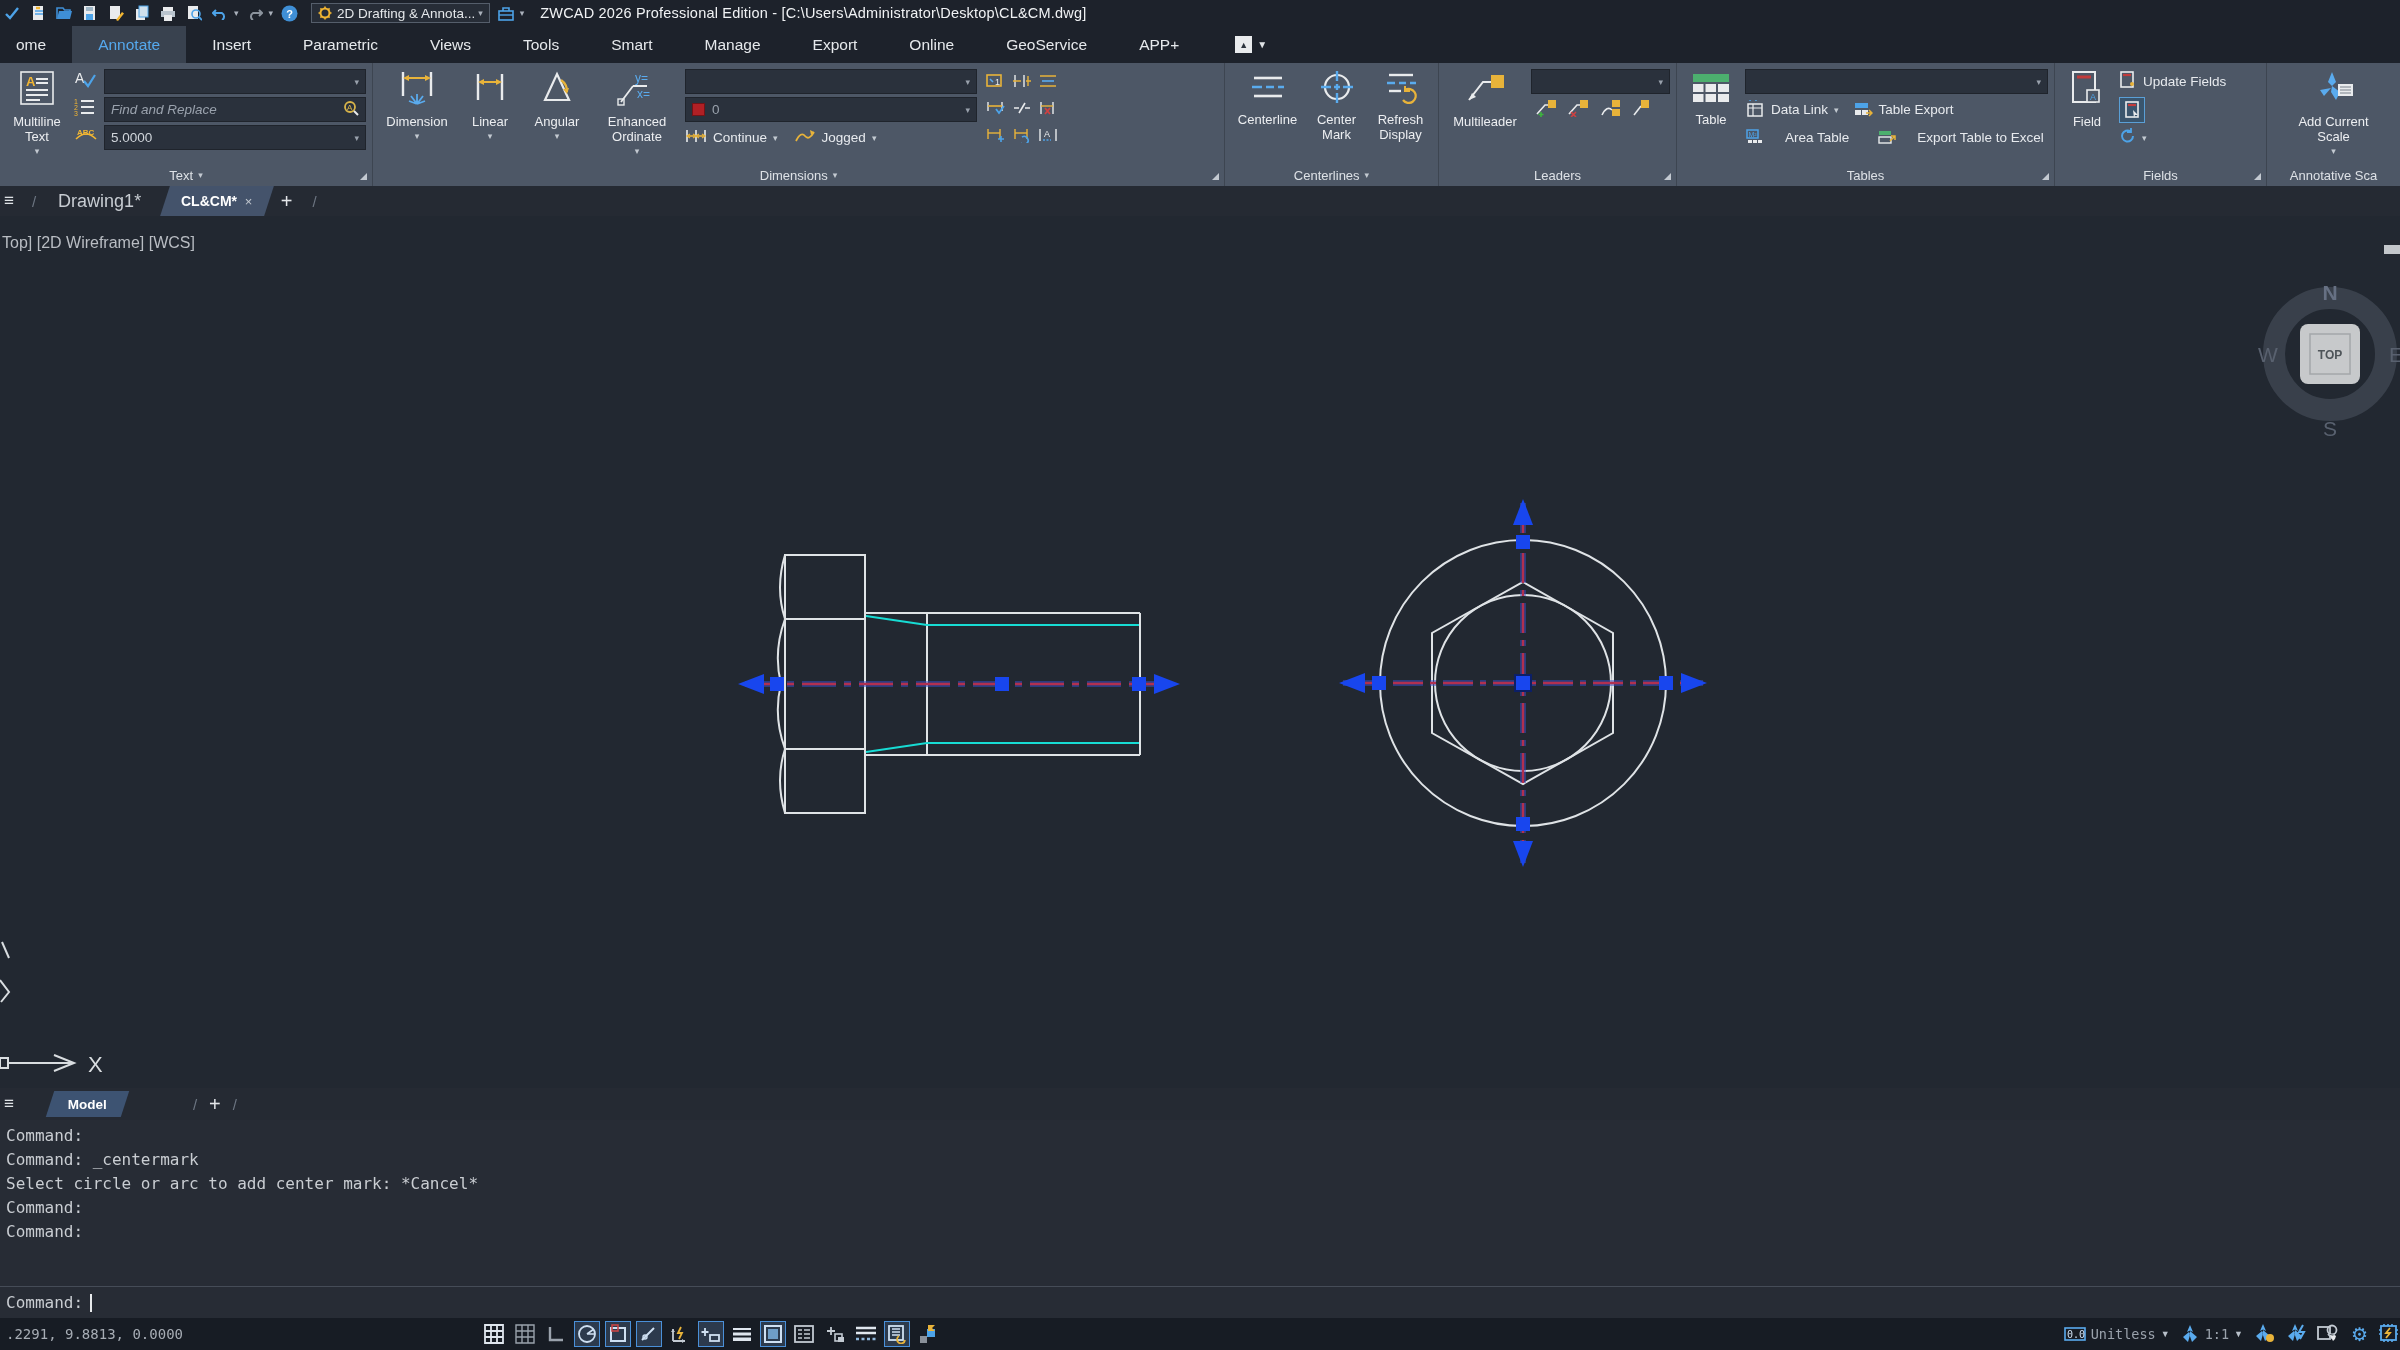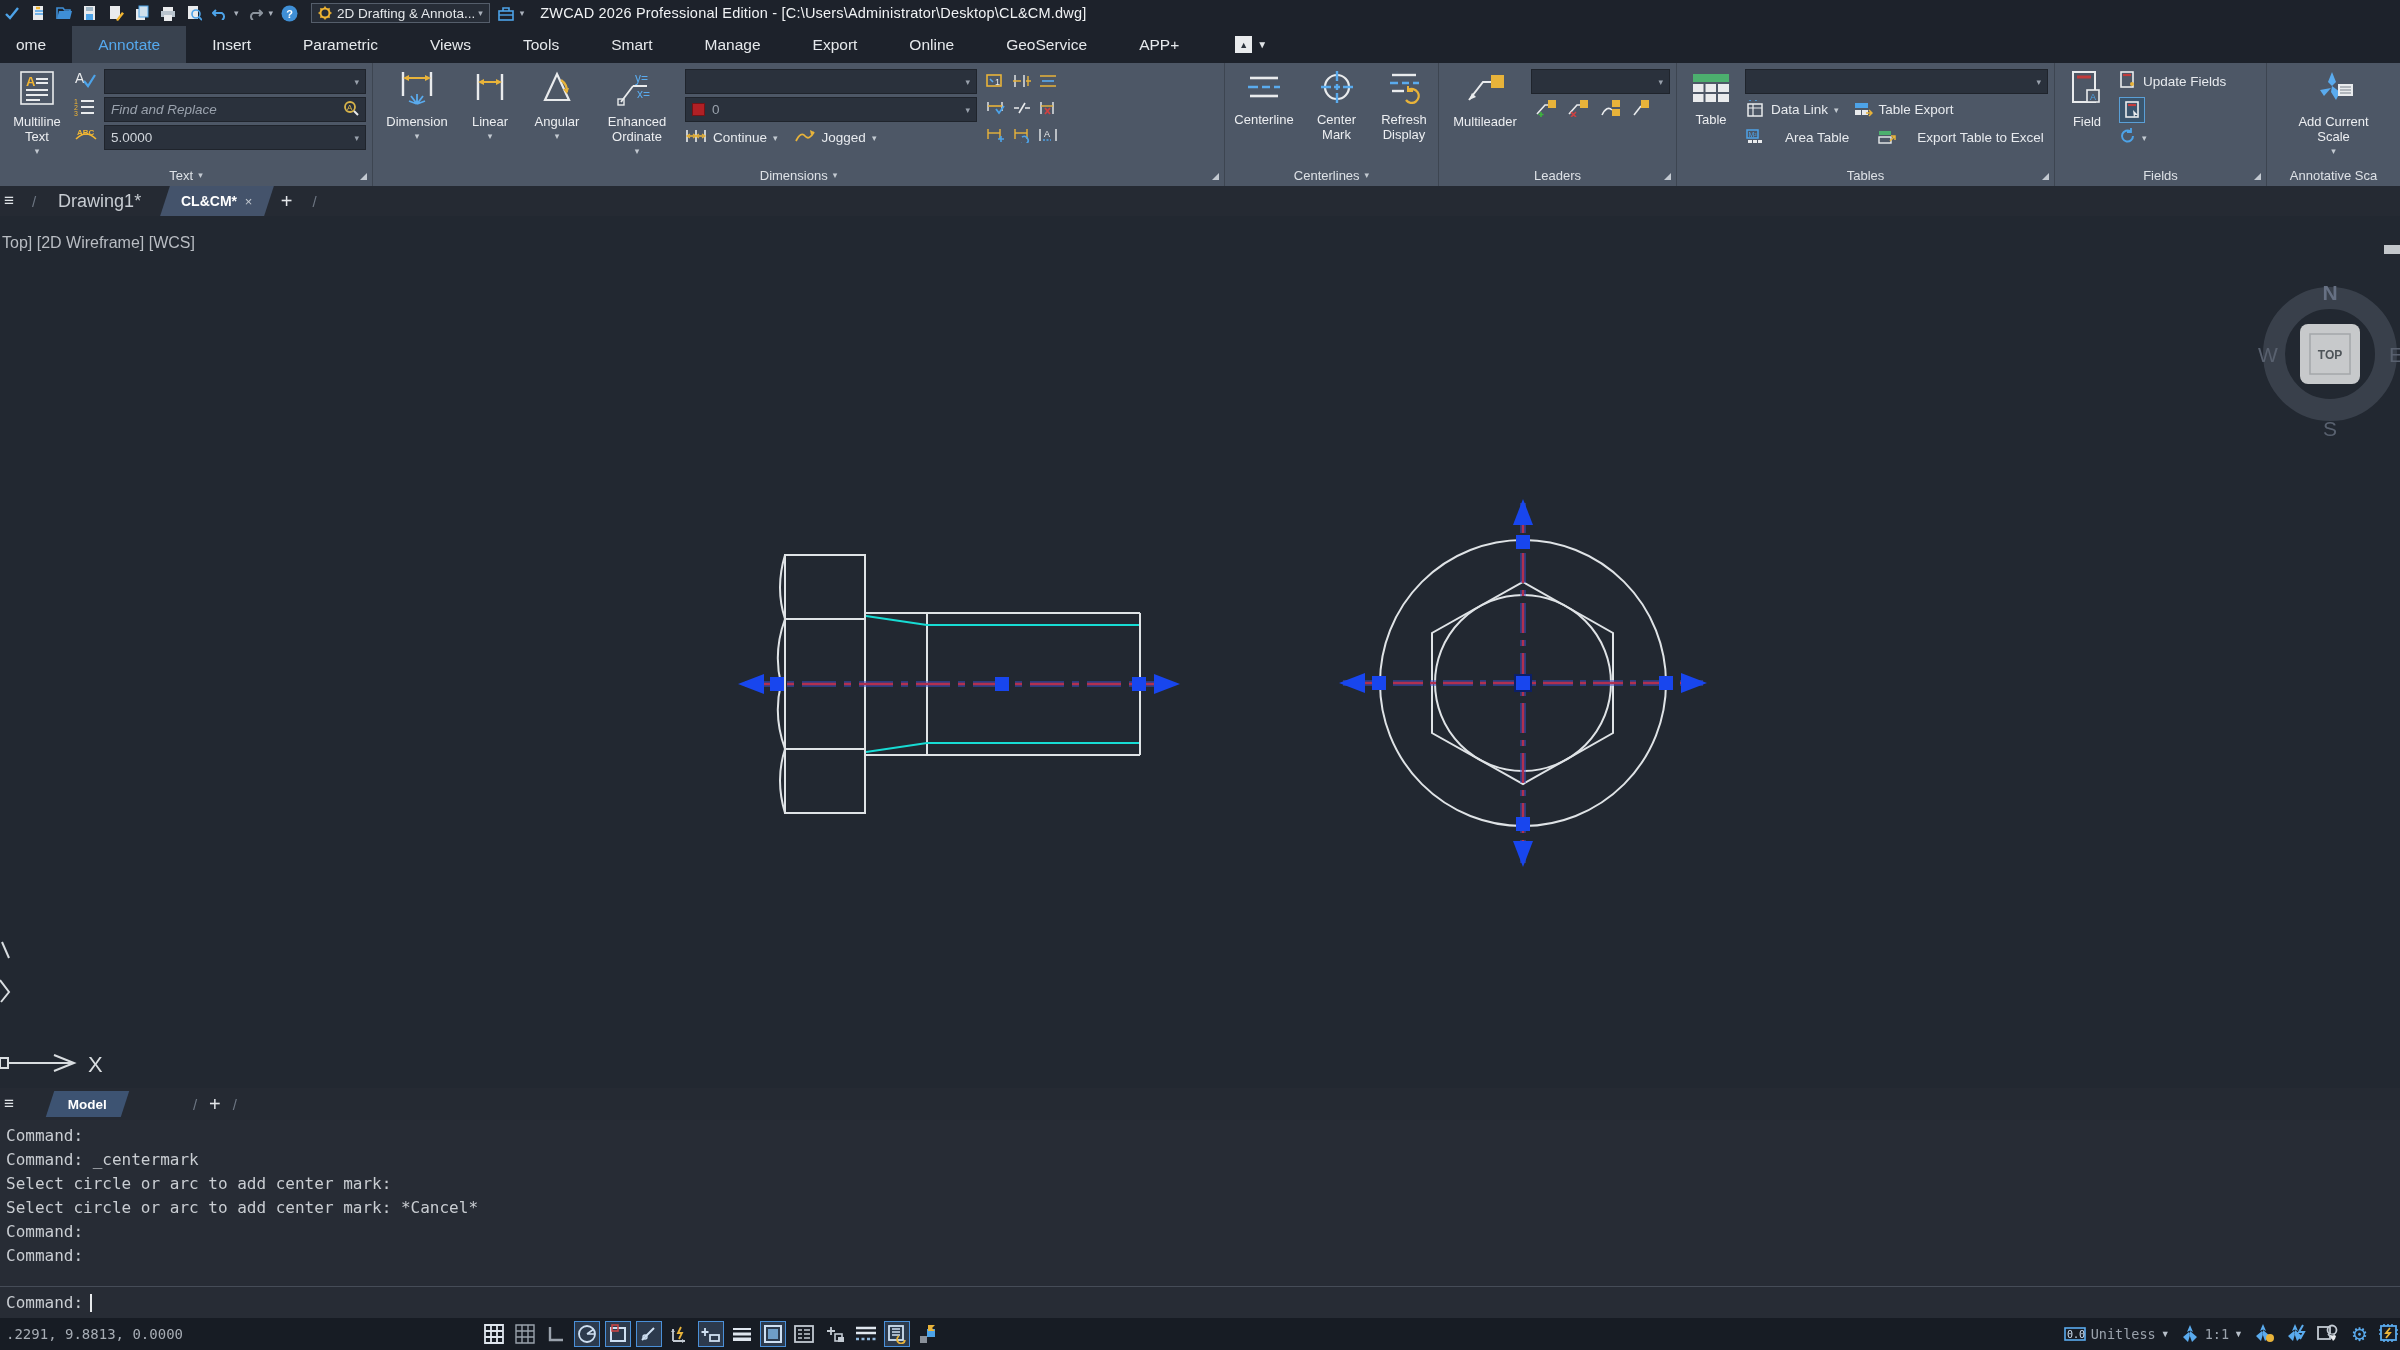--- a/index.html
+++ b/index.html
@@ -394,21 +394,21 @@
         </div>
       </div>
       <div class="rp-label">
         <span>Dimensions</span>
         <span class="caret">▾</span>
         <span class="launcher"></span>
       </div>
     </div>
 
     <div class="rpanel" style="width:214px">
-      <div class="rp-body" style="justify-content:space-between; gap:4px">
+      <div class="rp-body" style="justify-content:center; gap:10px">
         <div class="bigbtn" style="width:66px">
           <span class="bi"><svg width="40" height="34">
                 <path d="M6 8 h28" stroke="#e9ebed" stroke-width="2.6"></path>
                 <path d="M4 17 h10 M18 17 h8 M30 17 h6" stroke="#5aabee" stroke-width="2.6"></path>
                 <path d="M6 26 h28" stroke="#e9ebed" stroke-width="2.6"></path>
               </svg></span>
           <span>Centerline</span>
         </div>
         <div class="bigbtn" style="width:52px">
           <span class="bi"><svg width="40" height="34">
@@ -700,21 +700,20 @@
       <span>Model</span>
     </span>
     <span class="slash" style="margin-left:60px">/</span>
     <span class="plus" style="padding:0 4px">+</span>
     <span class="slash">/</span>
   </div>
 
   <div class="cmdhist">
     <div>Command:</div>
     <div>Command: _centermark</div>
-    <div>Select circle or arc to add center mark:</div>
     <div>Select circle or arc to add center mark: *Cancel*</div>
     <div>Command:</div>
     <div>Command:</div>
   </div>
 
   <div class="cmdline">
     <span>Command:</span>
     <span class="cursor"></span>
   </div>
 

